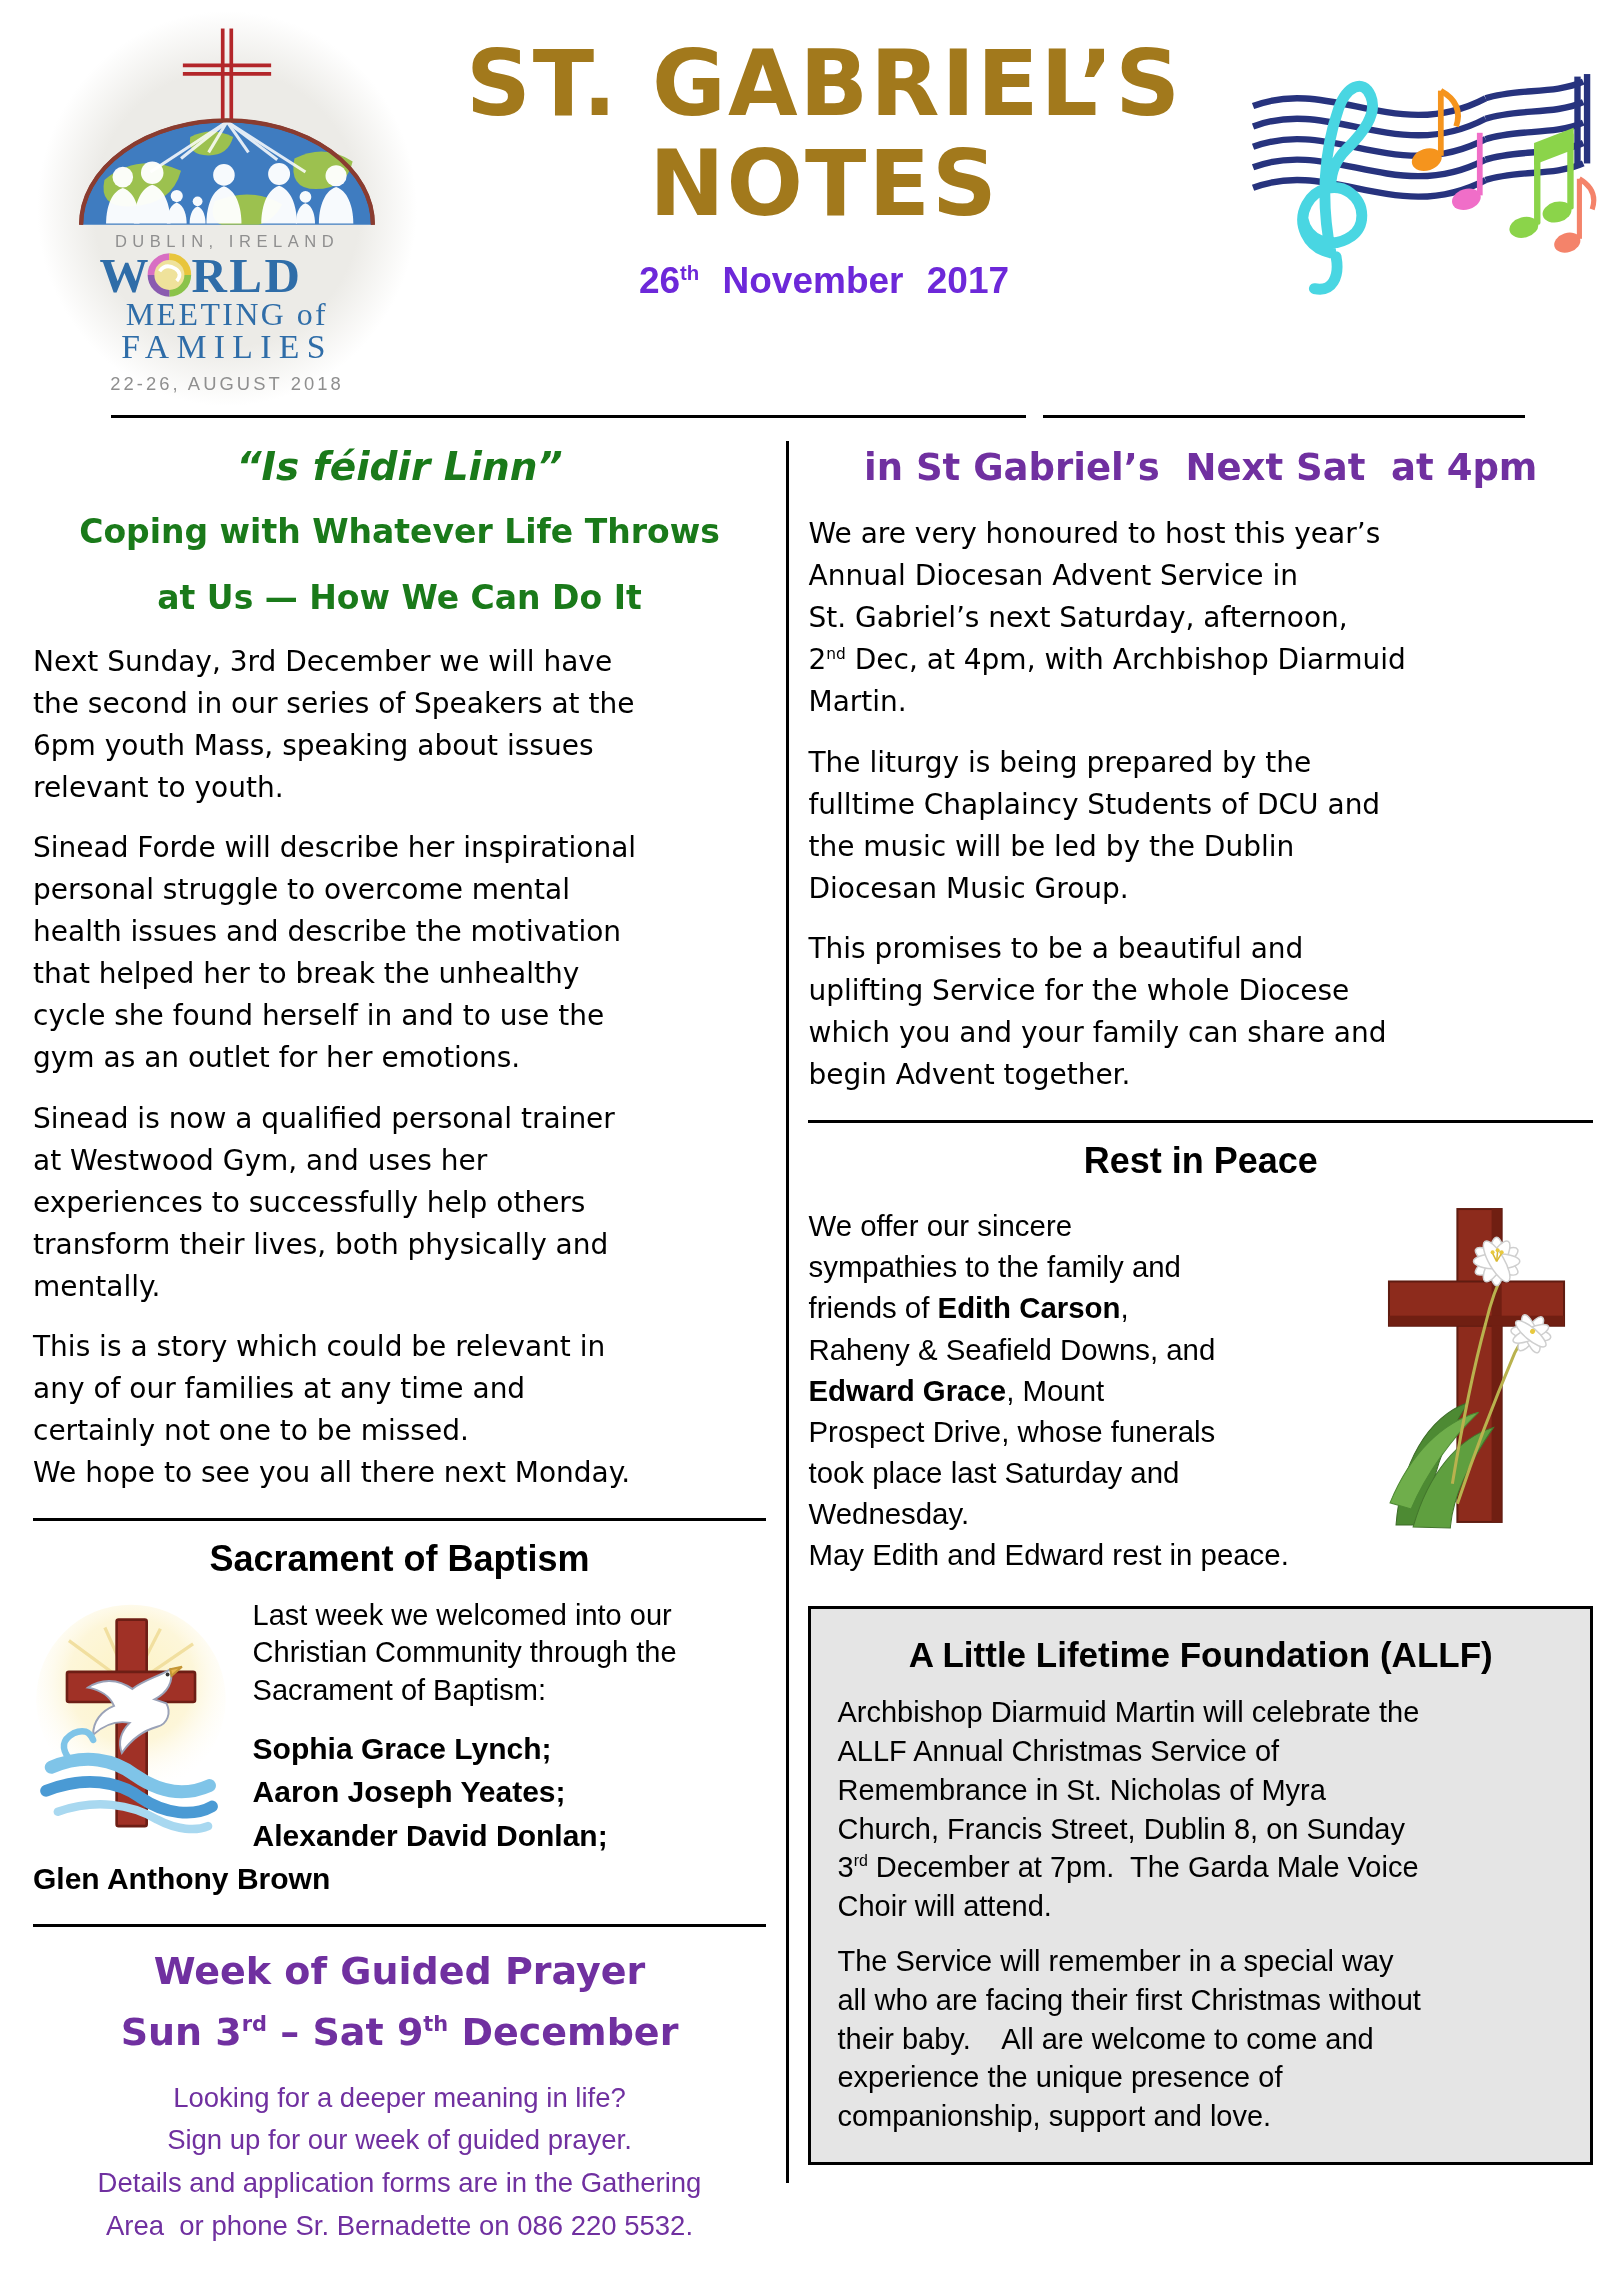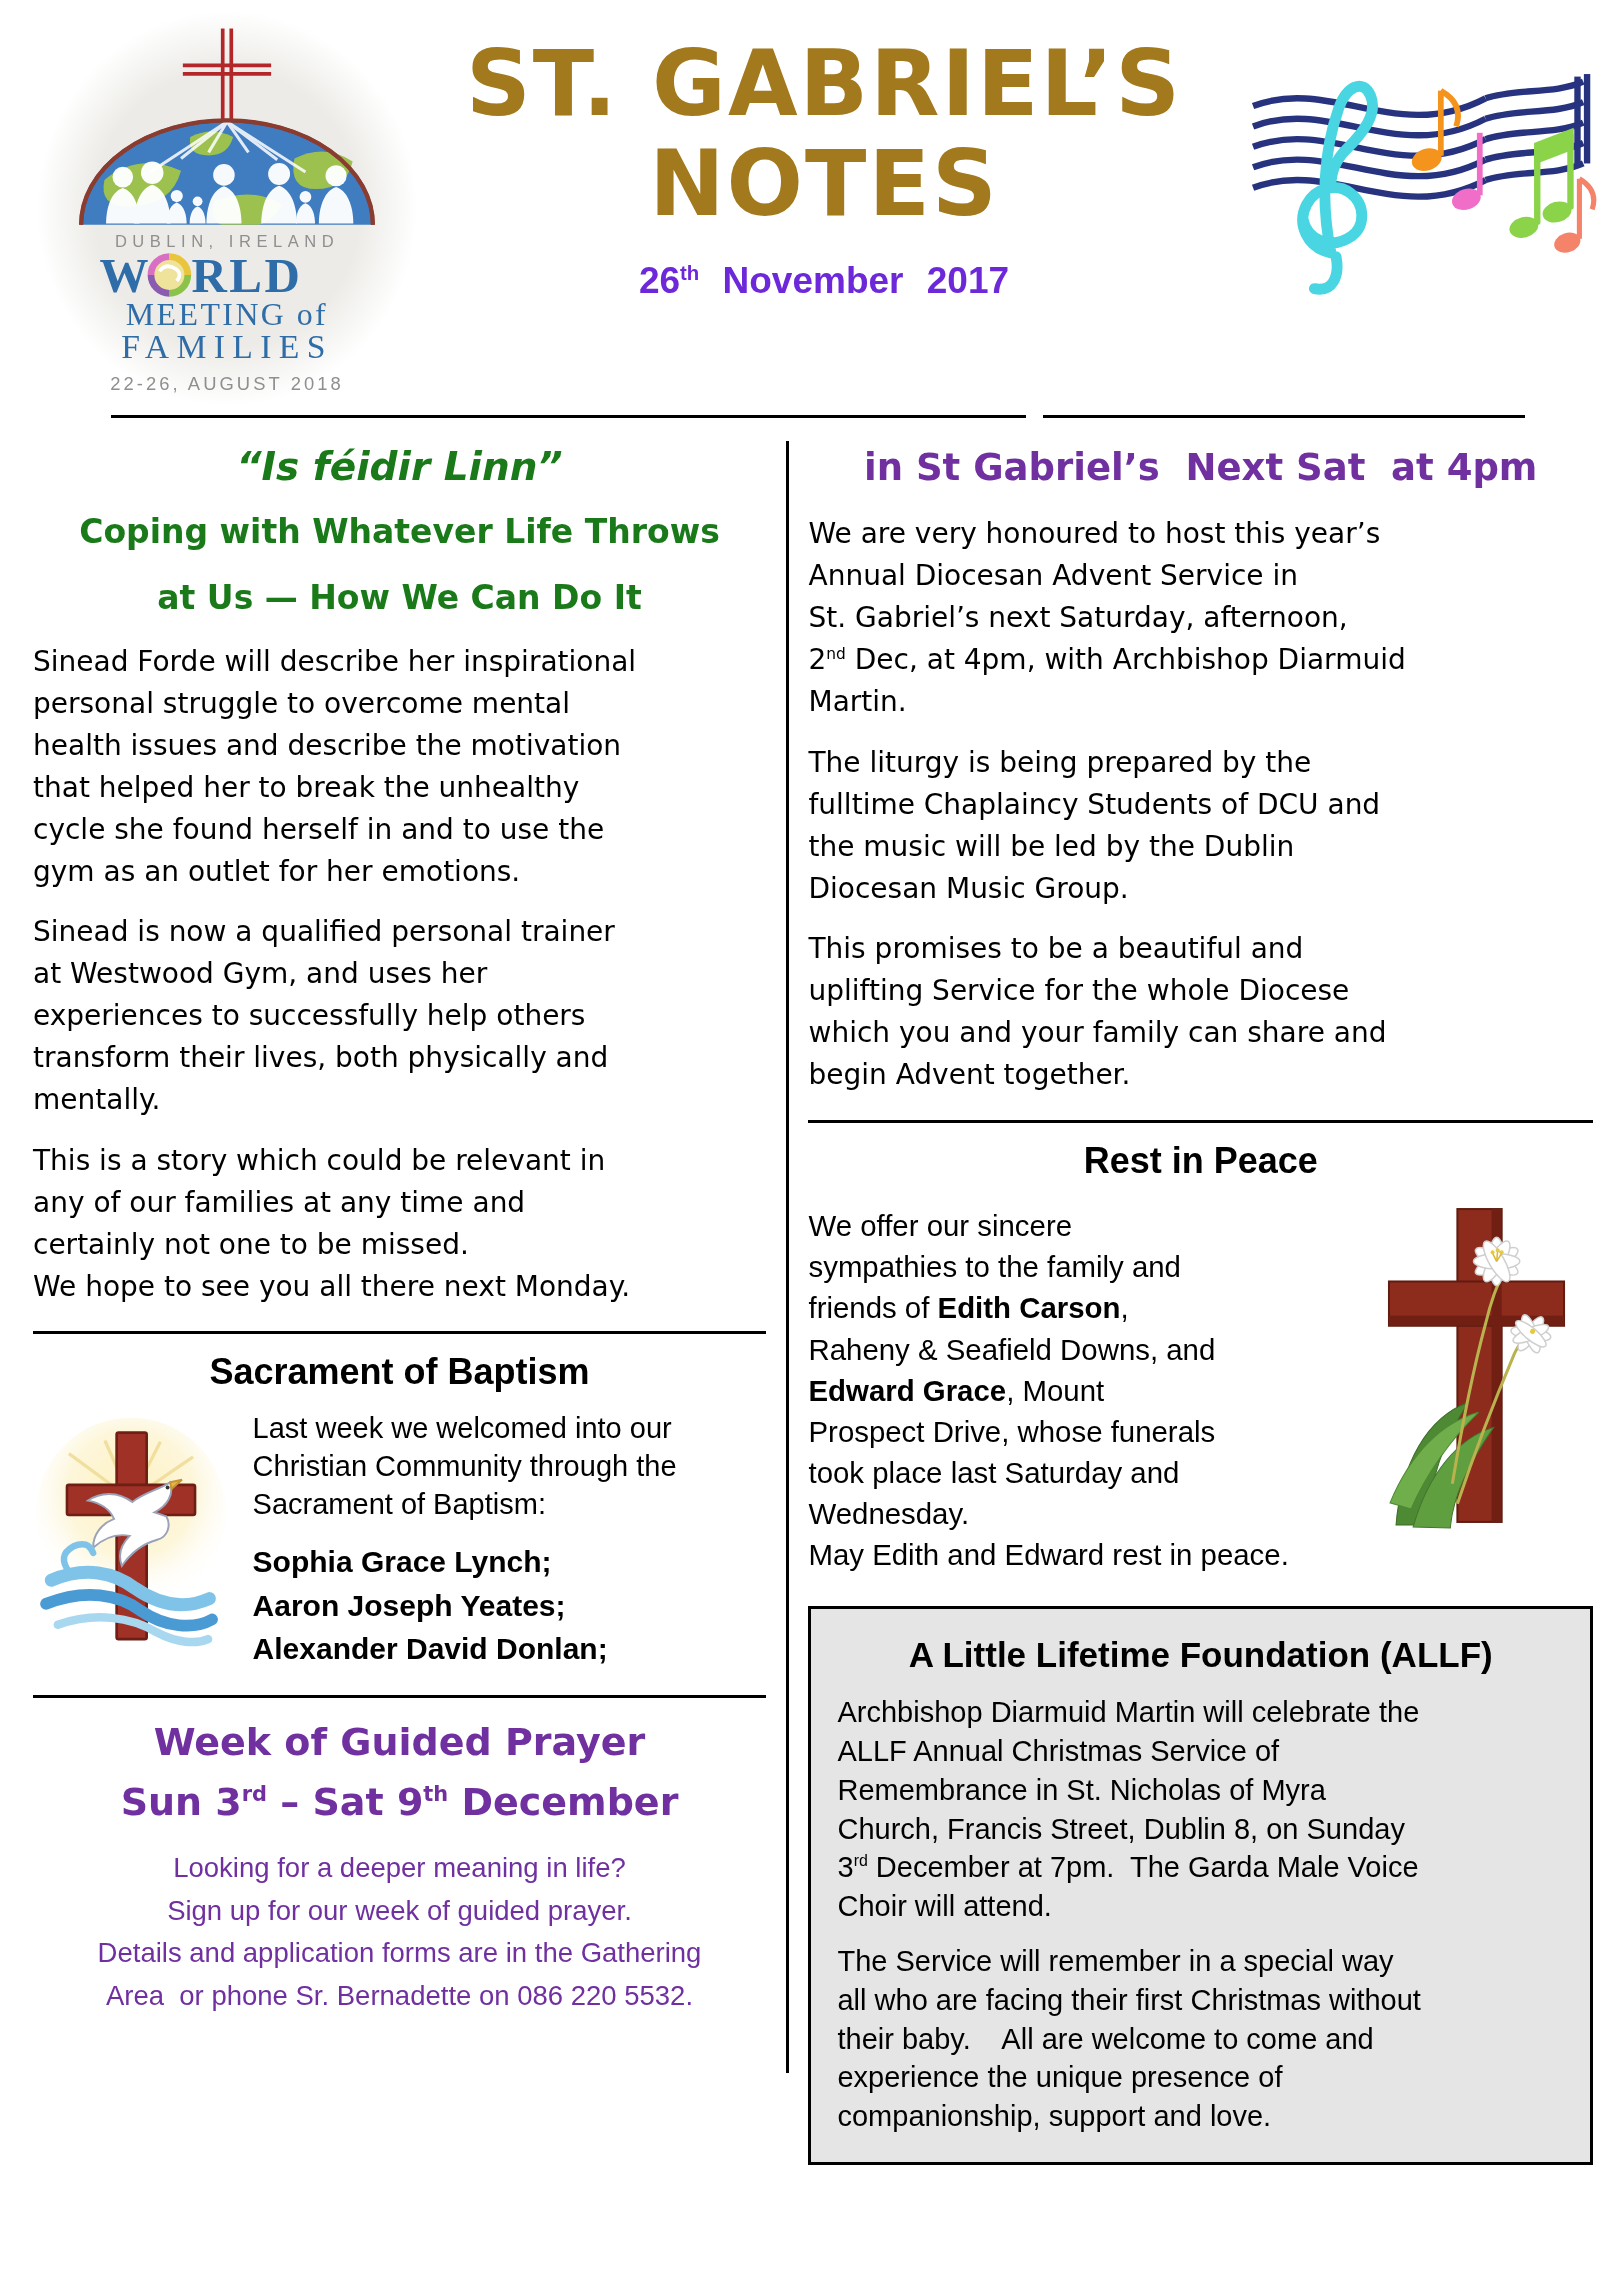--- a/index.html
+++ b/index.html
@@ -186,20 +186,24 @@
     <div class="bar bar-right"></div>
   </div>
 
   <main class="columns">
 
     <section class="col-left">
       <h2 class="irish-head comic">“Is féidir Linn”</h2>
       <h3 class="green-head comic">Coping with Whatever Life Throws</h3>
       <h3 class="green-head comic">at Us — How We Can Do It</h3>
 
+      <p class="comic body-p prewrap">Next Sunday, 3rd December we will have
+the second in our series of Speakers at the
+6pm youth Mass, speaking about issues
+relevant to youth.</p>
       <p class="comic body-p prewrap">Sinead Forde will describe her inspirational
 personal struggle to overcome mental
 health issues and describe the motivation
 that helped her to break the unhealthy
 cycle she found herself in and to use the
 gym as an outlet for her emotions.</p>
       <p class="comic body-p prewrap">Sinead is now a qualified personal trainer
 at Westwood Gym, and uses her
 experiences to successfully help others
 transform their lives, both physically and
@@ -245,20 +249,21 @@
             <path d="M38,322 C95,302 150,310 190,334 C220,350 250,352 268,344" stroke="#a8d8f0" stroke-width="13"></path>
           </g>
         </svg>
         <p class="arial bap-intro prewrap">Last week we welcomed into our
 Christian Community through the
 Sacrament of Baptism:</p>
         <div class="bap-names arial">
           <div>Sophia Grace Lynch;</div>
           <div>Aaron Joseph Yeates;</div>
           <div>Alexander David Donlan;</div>
+          <div>Glen Anthony Brown</div>
         </div>
       </div>
 
       <hr class="rule">
 
       <h2 class="purple-head comic">Week of Guided Prayer</h2>
       <h2 class="purple-head comic"><span>Sun 3</span><sup>rd</sup><span> – Sat 9</span><sup>th</sup><span> December</span></h2>
       <p class="purple-lines arial prewrap">Looking for a deeper meaning in life?
 Sign up for our week of guided prayer.
 Details and application forms are in the Gathering

